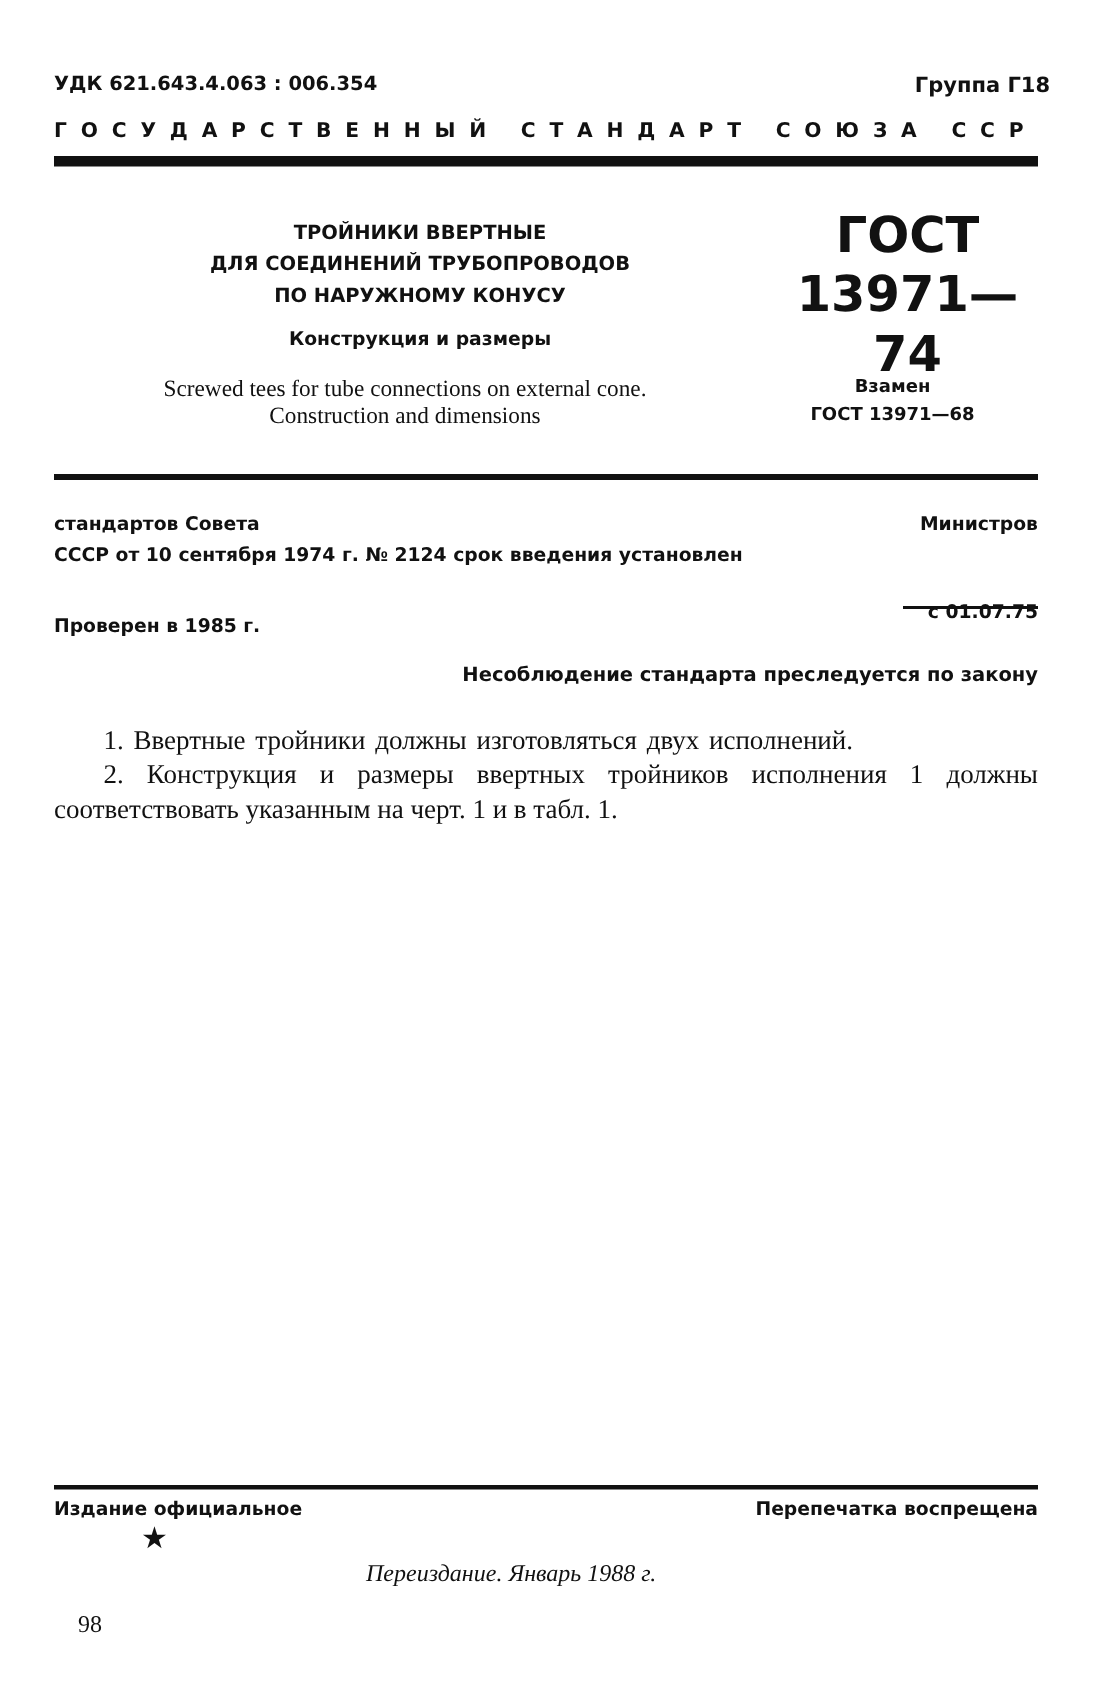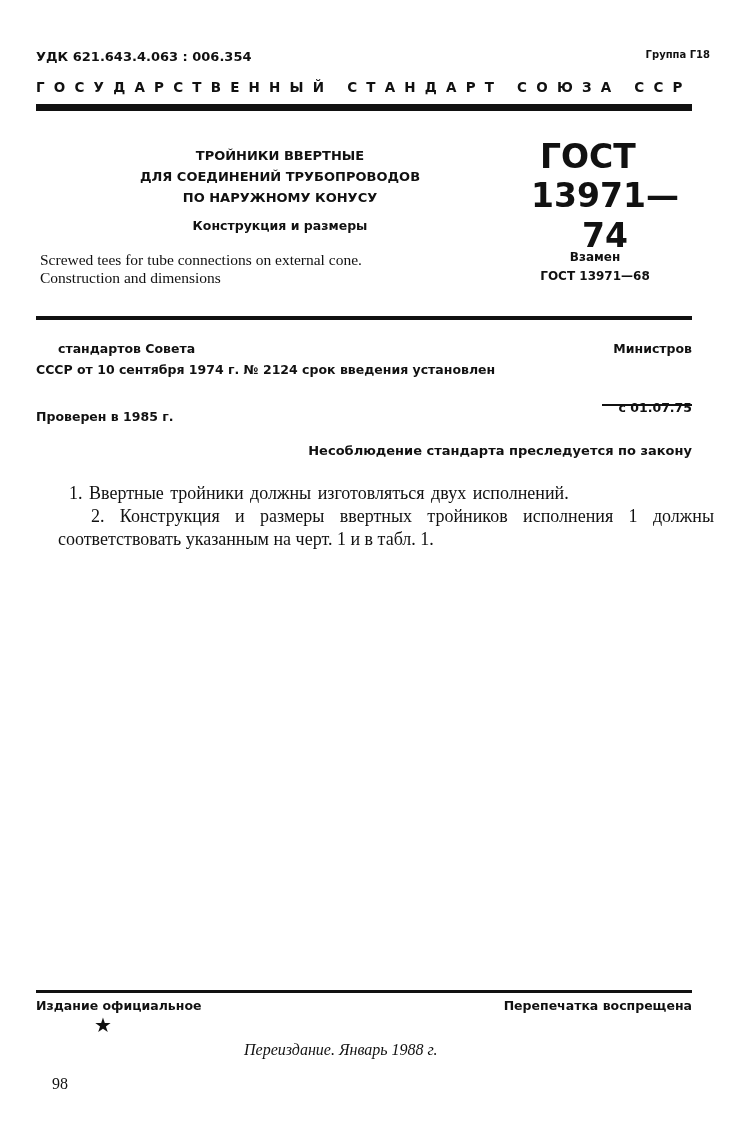--- a/index.html
+++ b/index.html
@@ -2,36 +2,36 @@
 <html><head>
   <meta charset="utf-8">
   <style>
     html, body { margin: 0; padding: 0; background: #ffffff; }
     body { width: 744px; height: 1122px; position: relative; overflow: hidden; color: #111; }
     .sans { font-family: "DejaVu Sans", "Liberation Sans", sans-serif; font-weight: bold; }
     .serif { font-family: "Liberation Serif", "DejaVu Serif", serif; }
     .abs { position: absolute; }
     .rule { position: absolute; background: #111; }
     .udk { left: 36px; top: 49px; font-size: 13px; }
-    .group { right: 34px; top: 49px; font-size: 10px; }
+    .group { right: 44px; top: 49px; font-size: 14px; }
     .gov { left: 36px; top: 79px; width: 656px; font-size: 13.5px; letter-spacing: 9.2px; white-space: nowrap; }
     .title { left: 110px; top: 145px; width: 340px; text-align: center; font-size: 13px; line-height: 21px; }
     .subtitle { left: 110px; top: 218px; width: 340px; text-align: center; font-size: 12.5px; }
-    .eng { left: 40px; top: 251px; width: 460px; font-size: 15.5px; line-height: 18px; }
-    .gost { left: 540px; top: 138px; width: 130px; text-align: left; font-size: 33px; line-height: 38px; }
+    .eng { left: 40px; top: 251px; width: 460px; text-align: center; font-size: 15.5px; line-height: 18px; }
+    .gost { left: 540px; top: 138px; width: 130px; text-align: center; font-size: 33px; line-height: 38px; }
     .gostnum { left: 530px; top: 176px; width: 150px; text-align: center; font-size: 33px; line-height: 40px; }
     .vzamen { left: 530px; top: 250px; width: 130px; text-align: center; font-size: 12px; }
     .vzamen2 { left: 520px; top: 269px; width: 150px; text-align: center; font-size: 12px; }
     .decree1 { left: 36px; top: 341px; width: 656px; font-size: 12.5px; display: flex; justify-content: space-between; }
     .decree2 { left: 36px; top: 362px; font-size: 12.5px; }
     .date { right: 52px; top: 400px; font-size: 12.5px; }
     .checked { left: 36px; top: 409px; font-size: 12.5px; }
     .law { left: 36px; top: 443px; width: 656px; text-align: right; font-size: 13px; }
     .p1 { left: 36px; top: 482px; width: 656px; font-size: 18px; line-height: 22px; text-indent: 33px; text-align: justify; word-spacing: 2px; }
-    .p2 { left: 36px; top: 505px; width: 656px; font-size: 18px; line-height: 23px; text-indent: 33px; text-align: justify; margin-left: 22px; }
+    .p2 { left: 36px; top: 505px; width: 656px; font-size: 18px; line-height: 23px; text-indent: 33px; text-align: justify; }
     .footl { left: 36px; top: 998px; font-size: 12.5px; }
     .footr { right: 52px; top: 998px; font-size: 12.5px; }
     .star { left: 94px; top: 1013px; font-size: 20px; }
     .reissue { left: 244px; top: 1041px; font-size: 16px; font-style: italic; }
     .pagenum { left: 52px; top: 1075px; font-size: 16px; }
   </style>
 </head>
 <body>
 
 <div class="abs sans udk">УДК 621.643.4.063 : 006.354</div>
@@ -51,21 +51,21 @@
 </div>
 
 <div class="abs sans gost">ГОСТ</div>
 <div class="abs sans gostnum">13971—74</div>
 <div class="abs sans vzamen">Взамен</div>
 <div class="abs sans vzamen2">ГОСТ 13971—68</div>
 
 <div class="rule" style="left:36px; top:316px; width:656px; height:4px;"></div>
 
 <div class="abs sans decree1">
-  <span style="margin-left:22px;">стандартов Совета</span>
+  <span style="">стандартов Совета</span>
   <span>Министров</span>
 </div>
 <div class="abs sans decree2">СССР от 10 сентября 1974 г. № 2124 срок введения установлен</div>
 <div class="abs sans date">с 01.07.75</div>
 <div class="rule" style="left:602px; top:404px; width:90px; height:2px;"></div>
 <div class="abs sans checked">Проверен в 1985 г.</div>
 <div class="abs sans law">Несоблюдение стандарта преследуется по закону</div>
 
 <div class="abs serif p1">1. Ввертные тройники должны изготовляться двух исполнений.</div>
 <div class="abs serif p2">2. Конструкция и размеры ввертных тройников исполнения 1 должны соответствовать указанным на черт. 1 и в табл. 1.</div>

